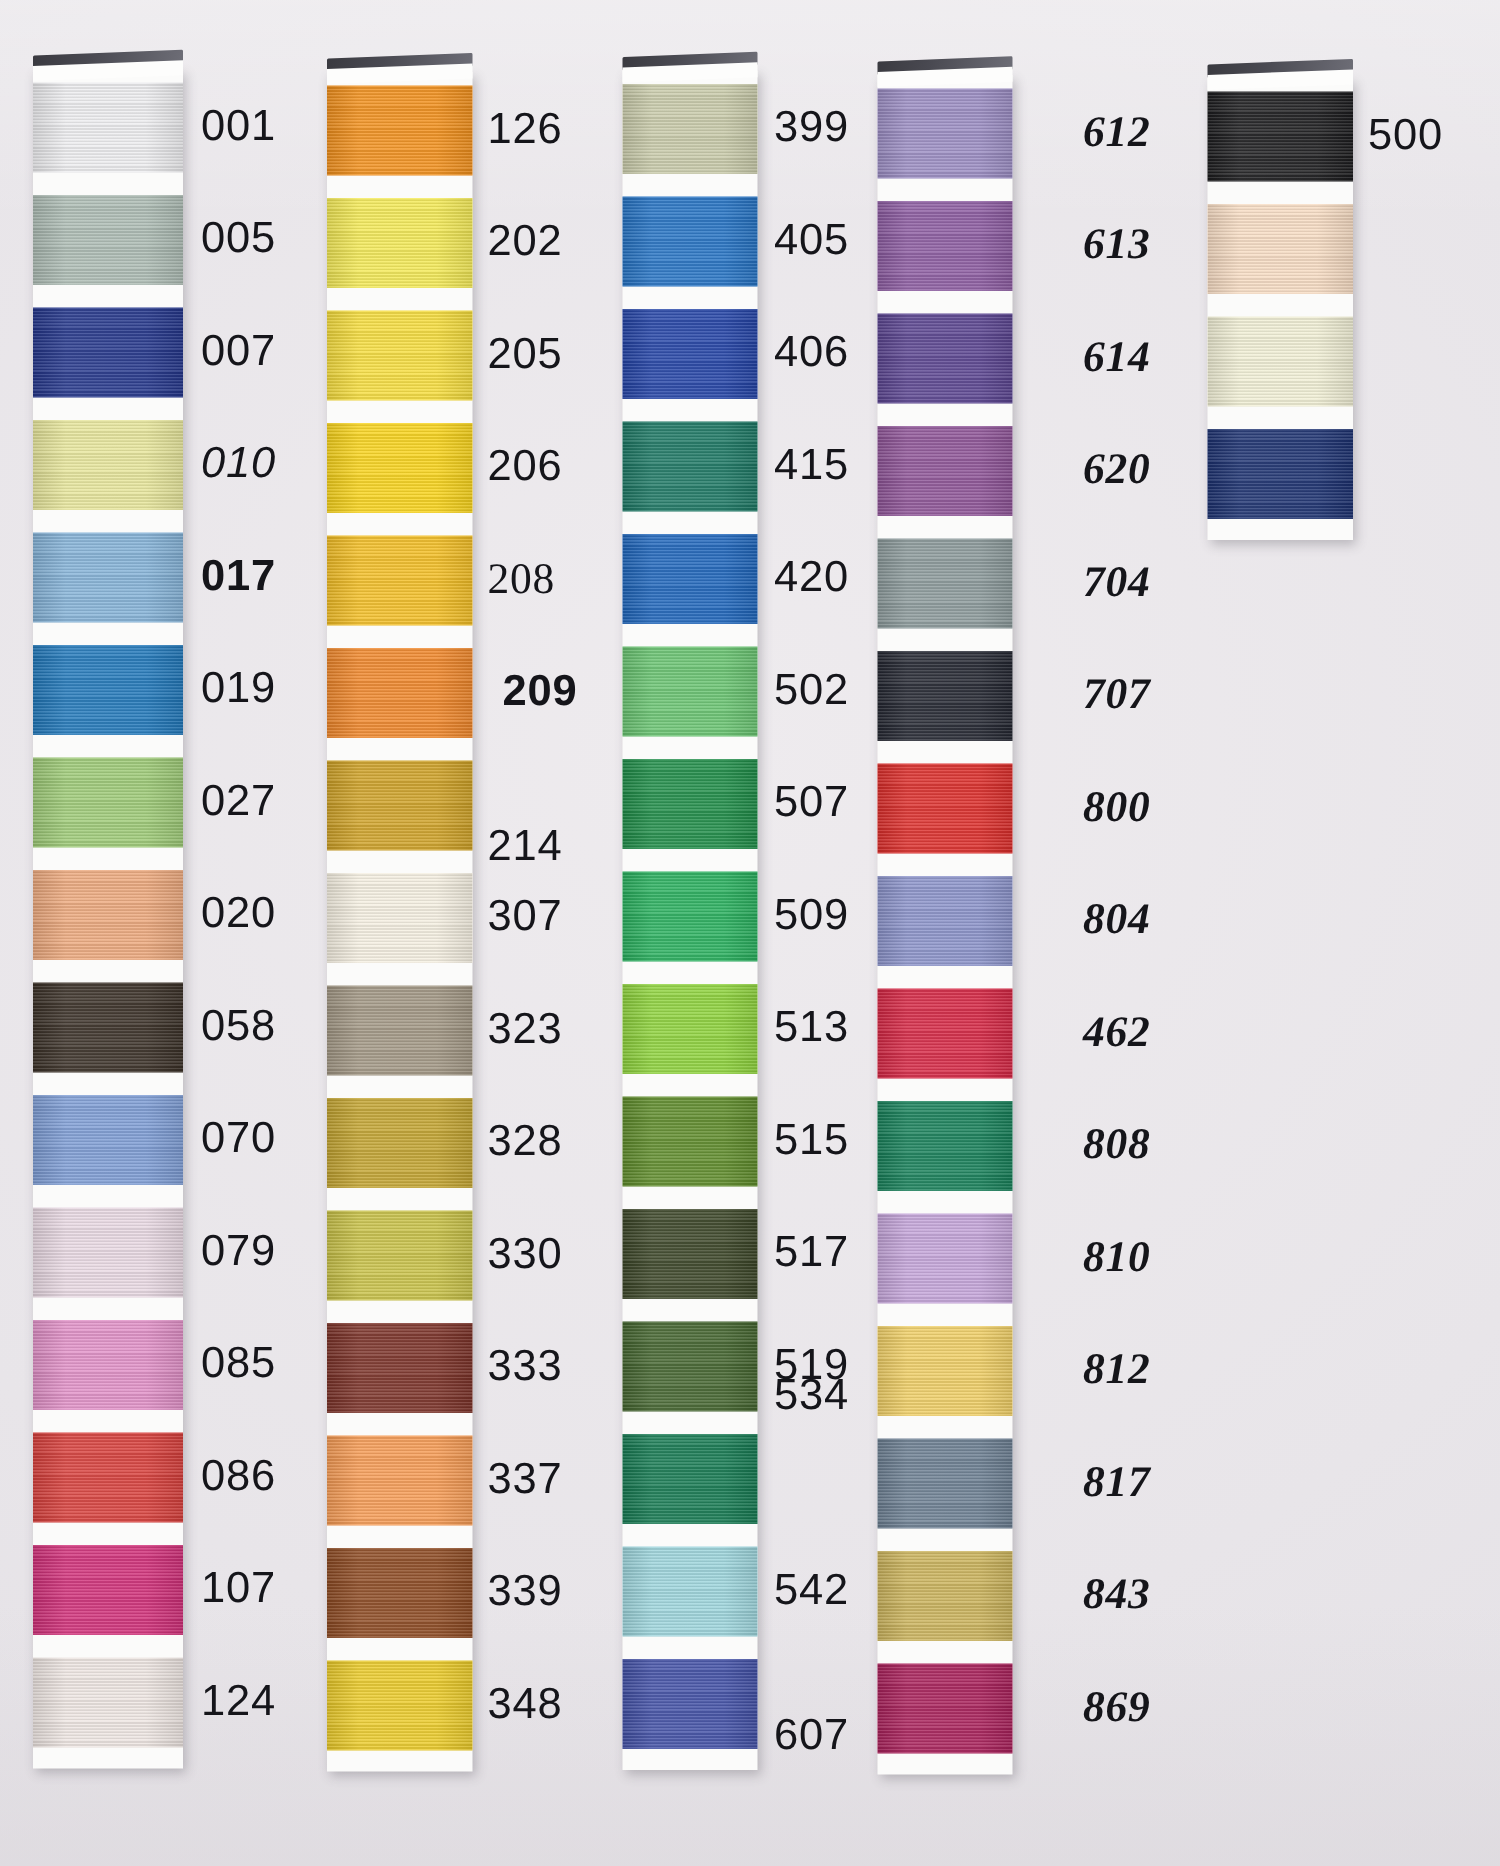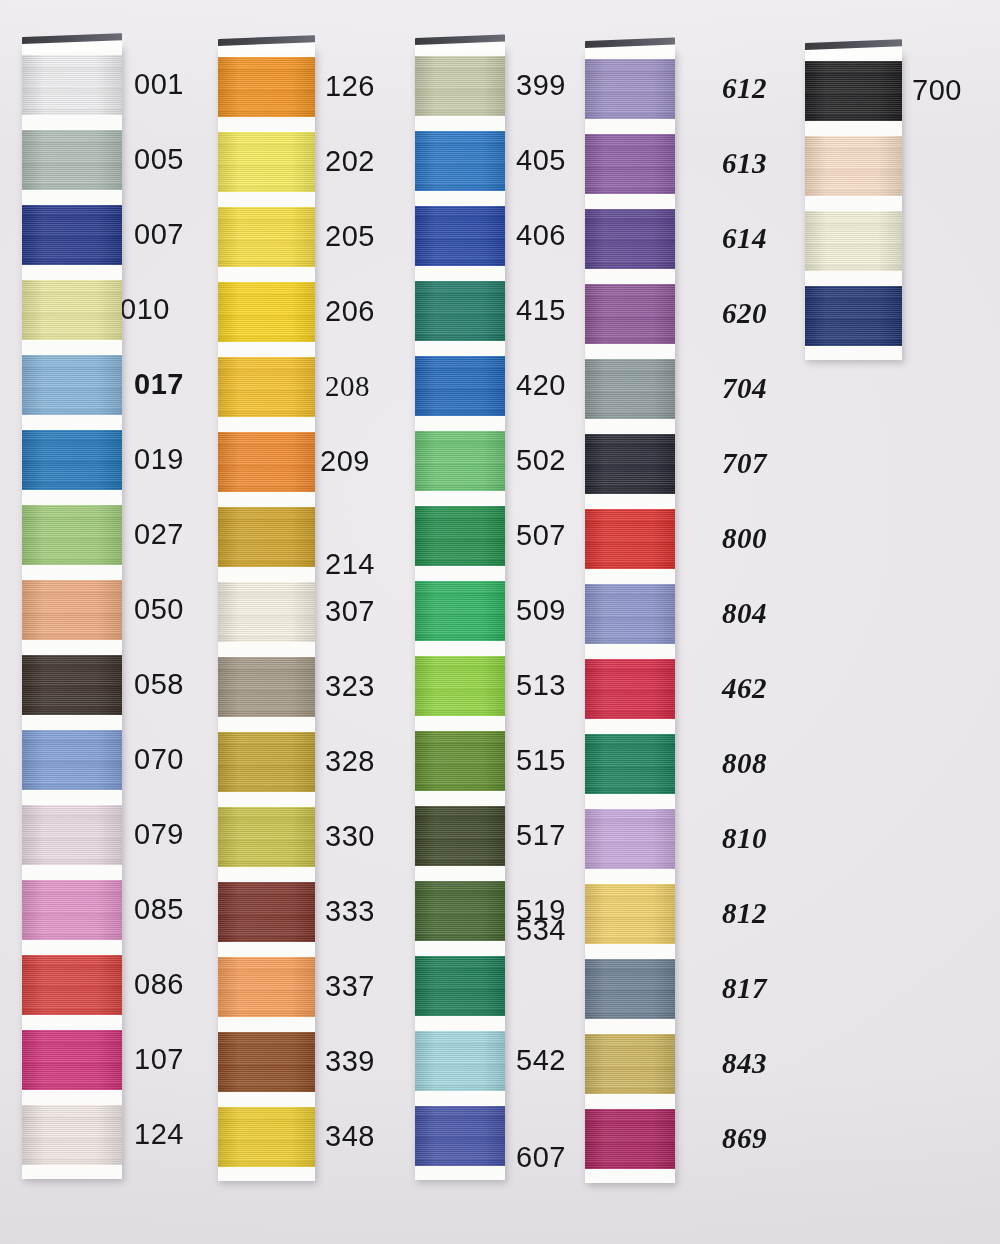--- a/index.html
+++ b/index.html
@@ -92,25 +92,25 @@
 </style>
 </head>
 <body style="background: rgb(233, 230, 233);">
 
 <div id="page"></div>
 
 <div class="chart" id="chart">
     <div class="label" style="left: 134px; top: 70px;">001</div>
     <div class="label" style="left: 134px; top: 145px;">005</div>
     <div class="label" style="left: 134px; top: 220px;">007</div>
-    <div class="label" style="left: 120px; top: 295px;">010</div>
+    <div class="label" style="left: 134px; top: 295px; font-style: italic;">010</div>
     <div class="label" style="left: 134px; top: 370px; font-weight: bold;">017</div>
     <div class="label" style="left: 134px; top: 445px;">019</div>
     <div class="label" style="left: 134px; top: 520px;">027</div>
-    <div class="label" style="left: 134px; top: 595px;">050</div>
+    <div class="label" style="left: 134px; top: 595px;">020</div>
     <div class="label" style="left: 134px; top: 670px;">058</div>
     <div class="label" style="left: 134px; top: 745px;">070</div>
     <div class="label" style="left: 134px; top: 820px;">079</div>
     <div class="label" style="left: 134px; top: 895px;">085</div>
     <div class="label" style="left: 134px; top: 970px;">086</div>
     <div class="label" style="left: 134px; top: 1045px;">107</div>
     <div class="label" style="left: 134px; top: 1120px; text-align: center;">124</div>
     <div class="column" style="left: 22px; top: 46px;">
       <div class="strip" style="width: 100px; height: 1133px;">
         <div class="strip-top"></div>
@@ -130,21 +130,21 @@
         <div class="swatch" style="top: 909px; width: 100px; height: 60px; background: rgb(216, 64, 60);"></div>
         <div class="swatch" style="top: 984px; width: 100px; height: 60px; background: rgb(209, 47, 121);"></div>
         <div class="swatch" style="top: 1059px; width: 100px; height: 60px; background: rgb(239, 231, 227);"></div>
       </div>
     </div>
     <div class="label" style="left: 325px; top: 72px;">126</div>
     <div class="label" style="left: 325px; top: 147px;">202</div>
     <div class="label" style="left: 325px; top: 222px;">205</div>
     <div class="label" style="left: 325px; top: 297px;">206</div>
     <div class="label" style="left: 325px; top: 372px; font-family: Liberation Serif, serif;">208</div>
-    <div class="label" style="left: 320px; top: 447px;">209</div>
+    <div class="label" style="left: 335px; top: 447px; font-weight: bold;">209</div>
     <div class="label" style="left: 325px; top: 522px; margin-top: 28px;">214</div>
     <div class="label" style="left: 325px; top: 597px;">307</div>
     <div class="label" style="left: 325px; top: 672px;">323</div>
     <div class="label" style="left: 325px; top: 747px;">328</div>
     <div class="label" style="left: 325px; top: 822px;">330</div>
     <div class="label" style="left: 325px; top: 897px;">333</div>
     <div class="label" style="left: 325px; top: 972px;">337</div>
     <div class="label" style="left: 325px; top: 1047px;">339</div>
     <div class="label" style="left: 325px; top: 1122px;">348</div>
     <div class="column" style="left: 218px; top: 48px;">
@@ -233,21 +233,21 @@
         <div class="swatch" style="top: 534px; width: 90px; height: 60px; background: rgb(139, 147, 202);"></div>
         <div class="swatch" style="top: 609px; width: 90px; height: 60px; background: rgb(214, 39, 68);"></div>
         <div class="swatch" style="top: 684px; width: 90px; height: 60px; background: rgb(23, 128, 89);"></div>
         <div class="swatch" style="top: 759px; width: 90px; height: 60px; background: rgb(197, 165, 218);"></div>
         <div class="swatch" style="top: 834px; width: 90px; height: 60px; background: rgb(240, 207, 102);"></div>
         <div class="swatch" style="top: 909px; width: 90px; height: 60px; background: rgb(108, 127, 146);"></div>
         <div class="swatch" style="top: 984px; width: 90px; height: 60px; background: rgb(203, 179, 91);"></div>
         <div class="swatch" style="top: 1059px; width: 90px; height: 60px; background: rgb(169, 32, 90);"></div>
       </div>
     </div>
-    <div class="label" style="left: 912px; top: 76px;">700</div>
+    <div class="label" style="left: 912px; top: 76px;">500</div>
     <div class="column" style="left: 805px; top: 52px;">
       <div class="strip" style="width: 97px; height: 308px;">
         <div class="strip-top"></div>
         <div class="strip-top-white"></div>
         <div class="swatch" style="top: 9px; width: 97px; height: 60px; background: rgb(28, 28, 30);"></div>
         <div class="swatch" style="top: 84px; width: 97px; height: 60px; background: rgb(248, 221, 196);"></div>
         <div class="swatch" style="top: 159px; width: 97px; height: 60px; background: rgb(242, 240, 214);"></div>
         <div class="swatch" style="top: 234px; width: 97px; height: 60px; background: rgb(28, 49, 112);"></div>
       </div>
     </div>

